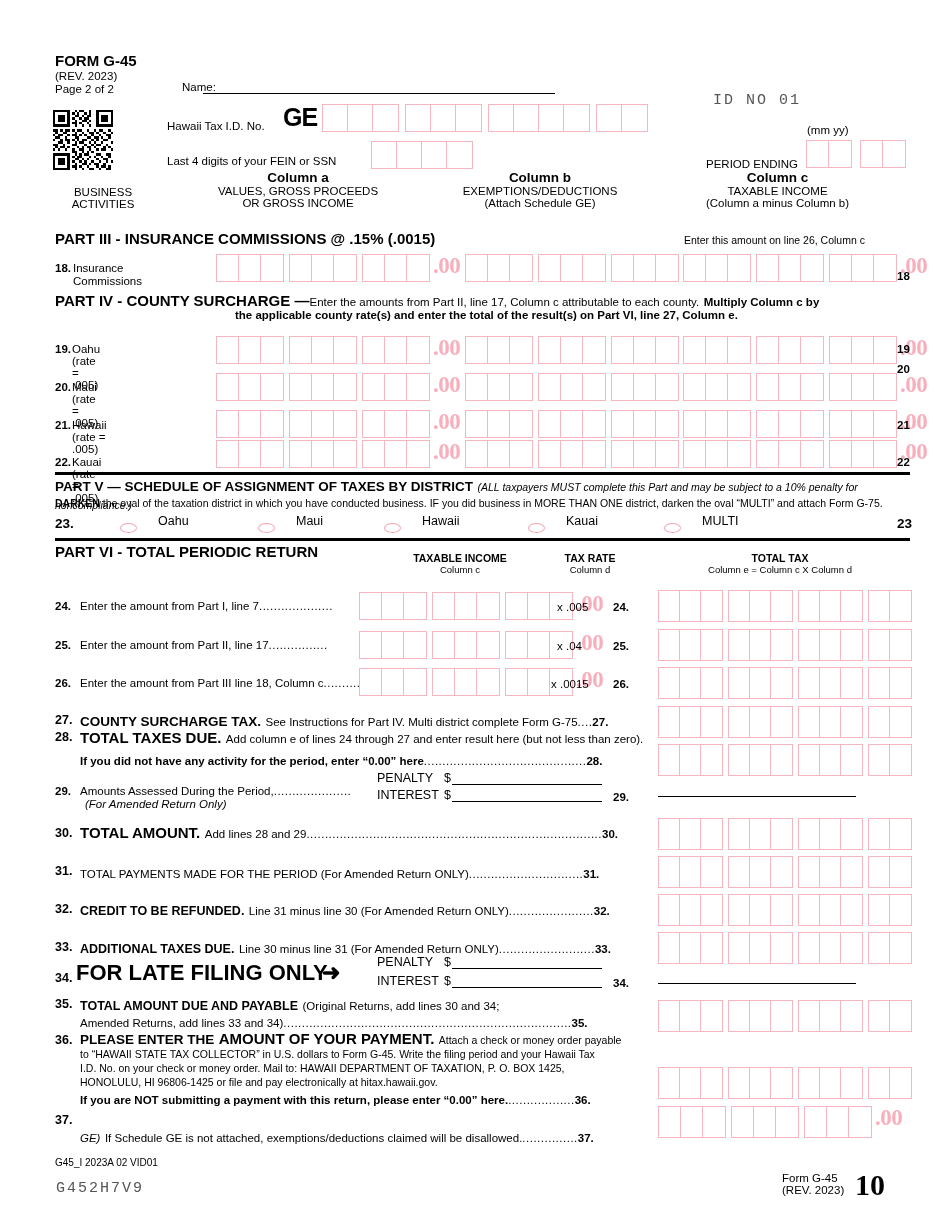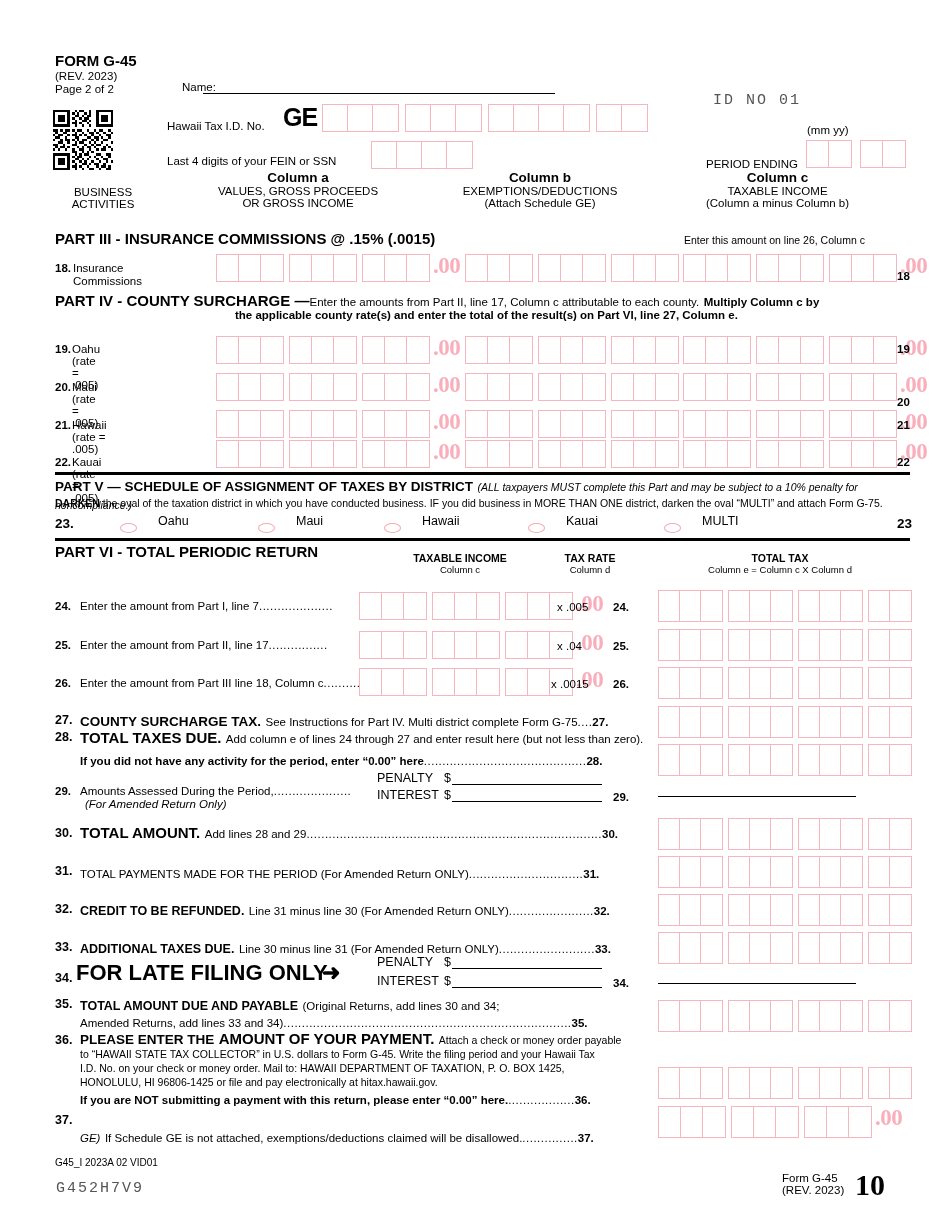--- a/index.html
+++ b/index.html
@@ -510,21 +510,21 @@
           <div class="cell"></div>
           <div class="cell"></div>
         </div>
       <div class="grp tight">
           <div class="cell"></div>
           <div class="cell"></div>
           <div class="cell"></div>
         </div>
       <div class="cents">.00</div>
     </div>
-    <div class="abs b t11" style="left:897px; top:396px;">20</div>
+    <div class="abs b t11" style="left:897px; top:363px;">20</div>
 
     <div class="abs b t11" style="left:55px; top:419px;">21.</div>
     <div class="abs t11" style="left:72px; top:419px;">Hawaii (rate = .005)</div>
     <div class="abs boxgrp" style="left:216px; top:410px;">
       <div class="grp">
           <div class="cell"></div>
           <div class="cell"></div>
           <div class="cell"></div>
         </div>
       <div class="grp">

